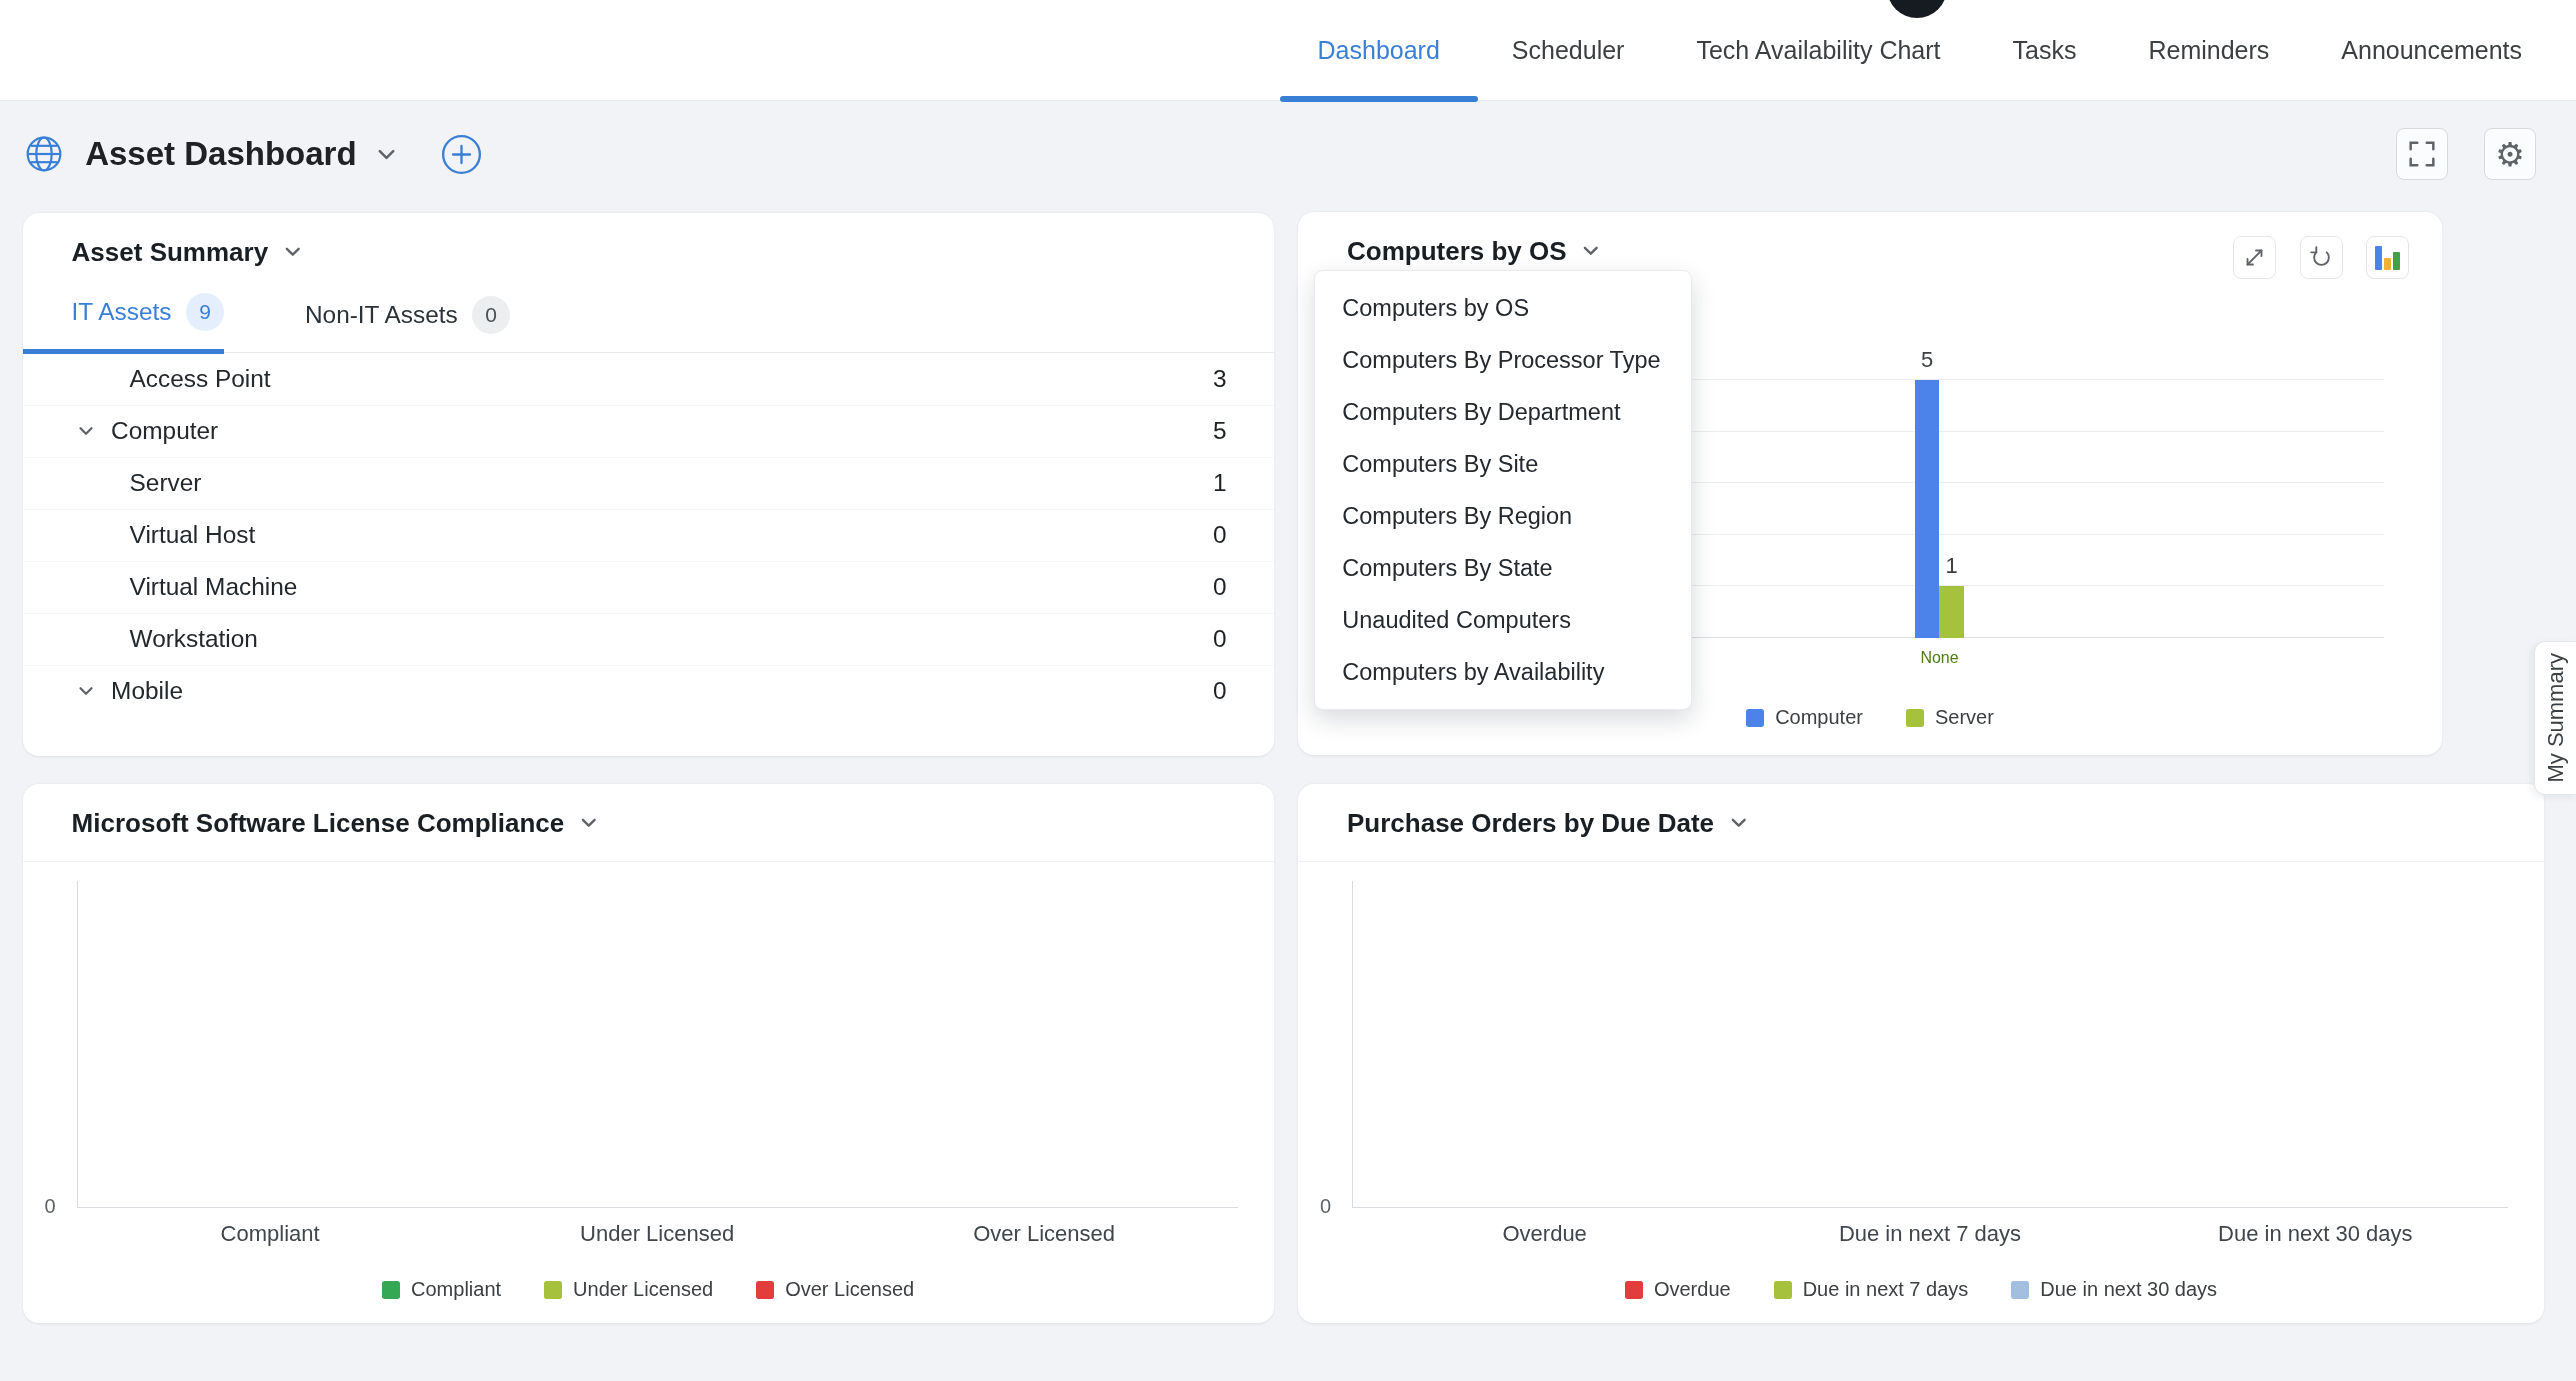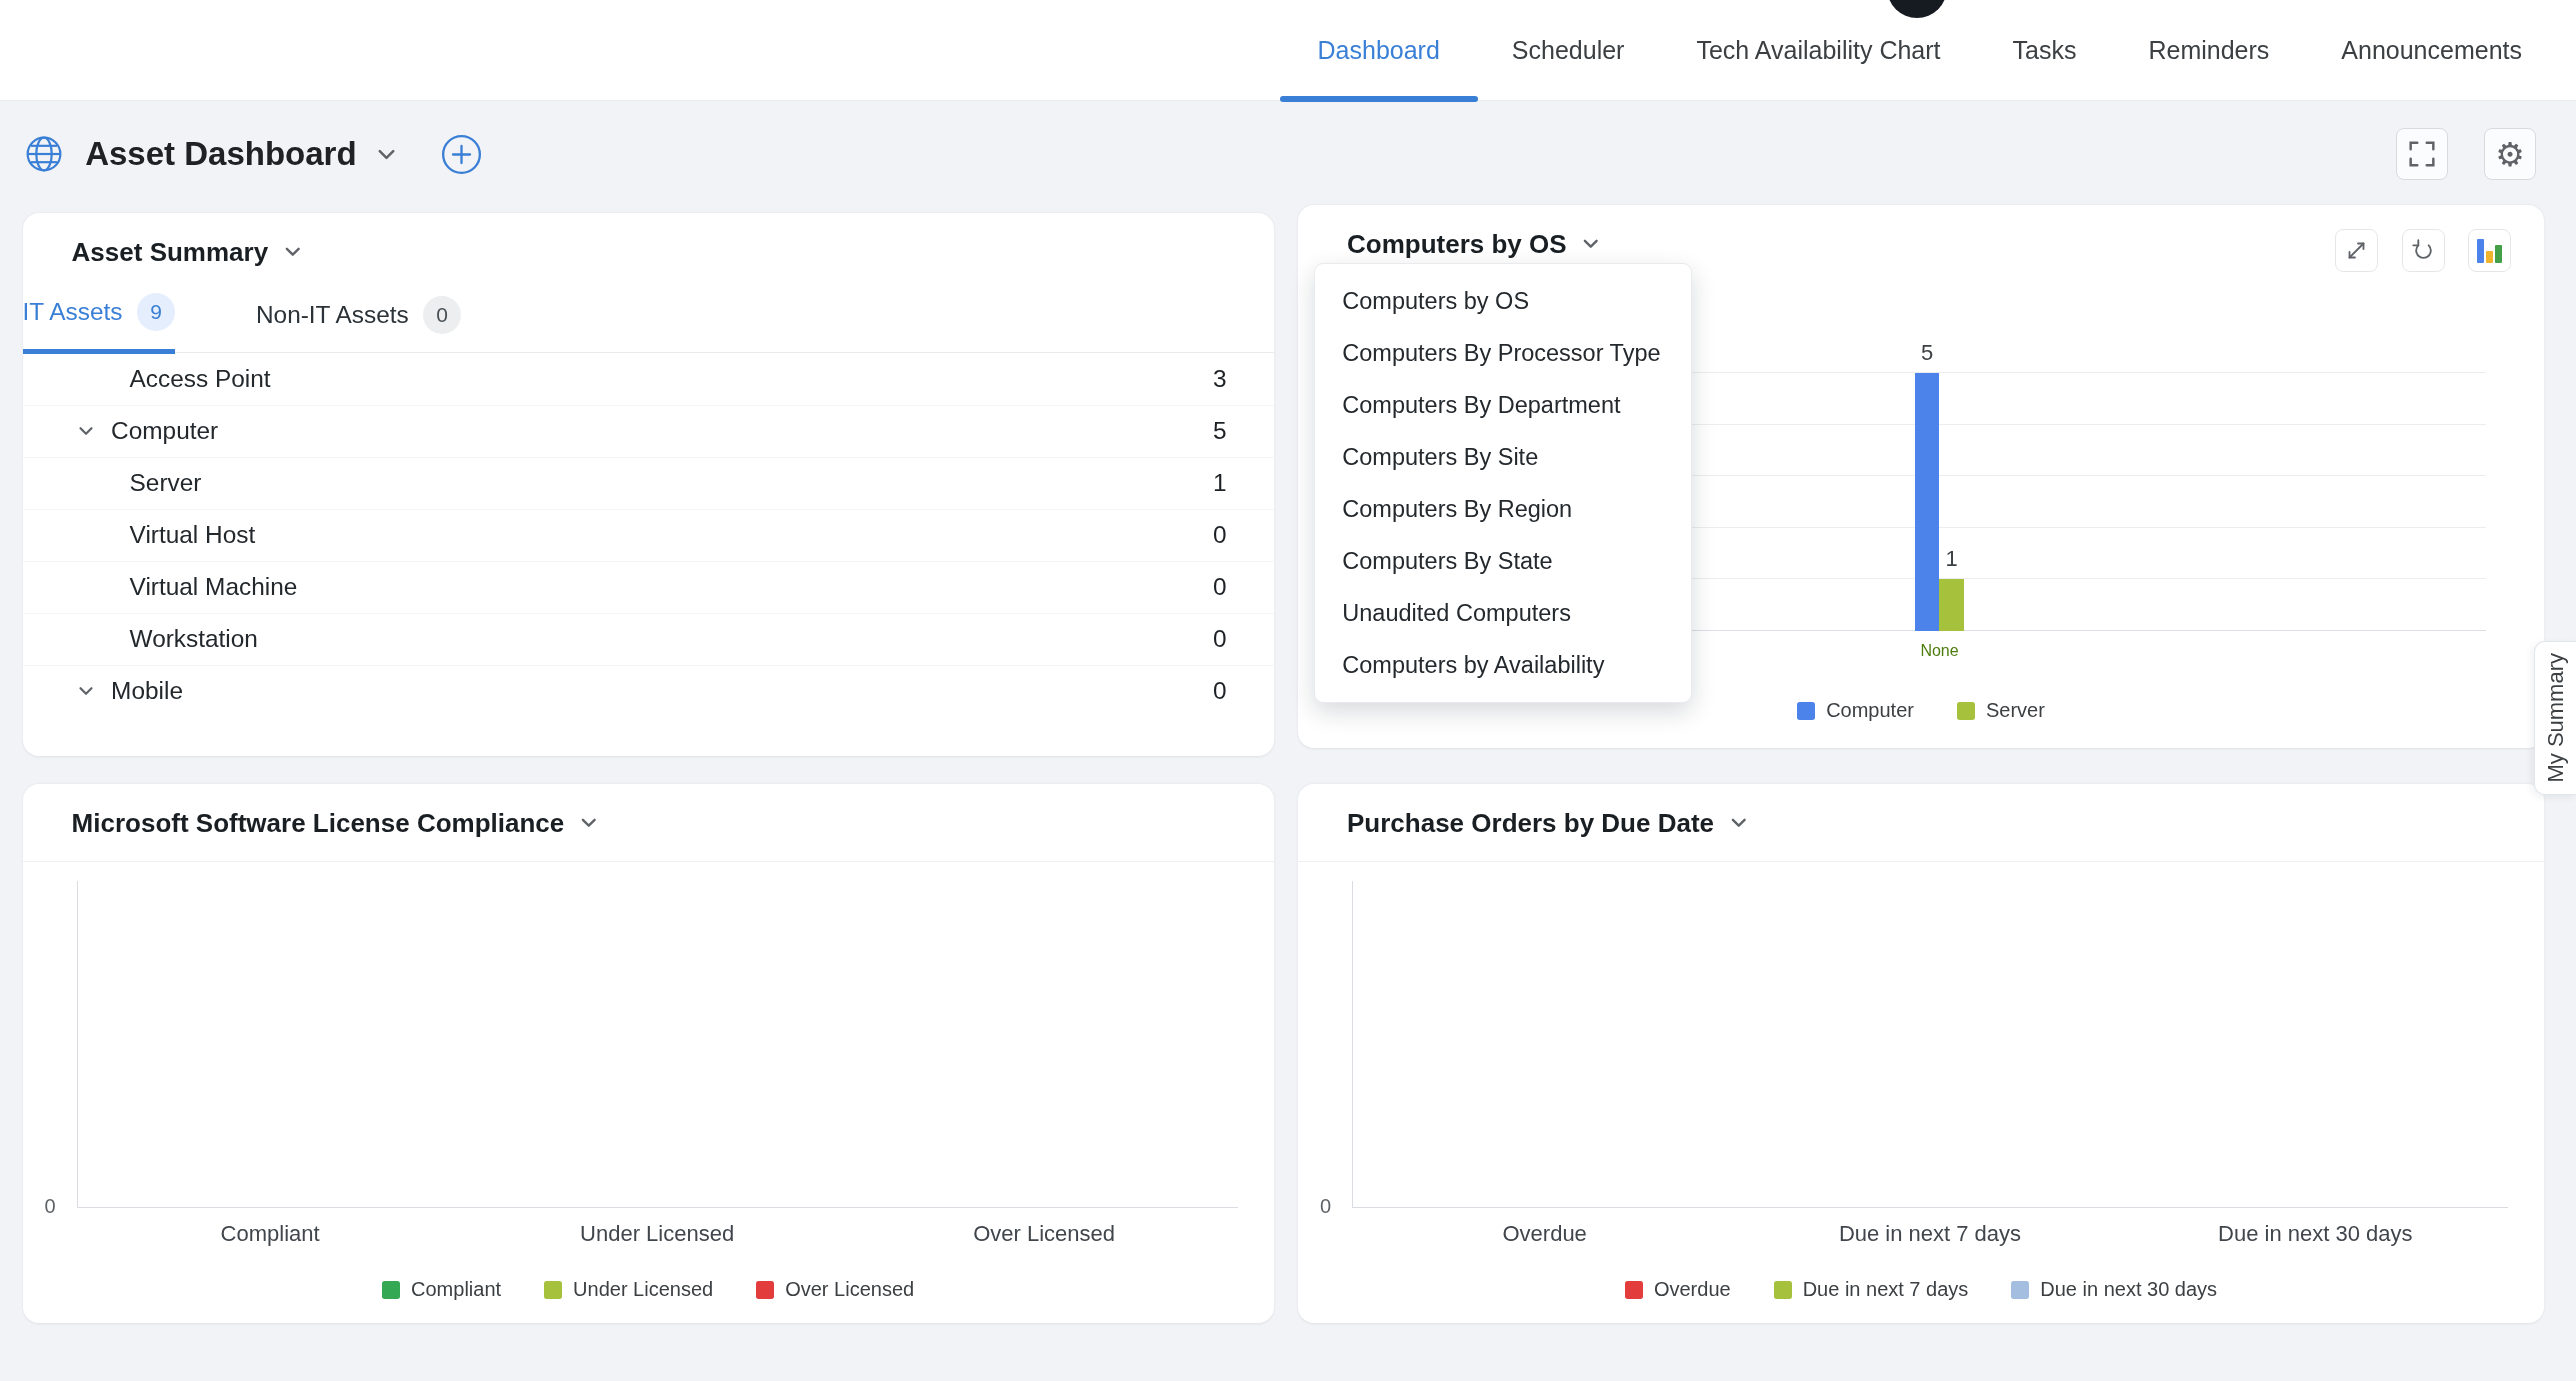--- a/index.html
+++ b/index.html
@@ -26,33 +26,33 @@
   .chev-btn { background:none; border:none; display:grid; place-items:center; cursor:pointer; }
   .addbtn { background:none; border:none; margin-left:23.5px; display:grid; place-items:center; cursor:pointer; }
   .pagebar .spacer { flex:1; }
   .sqbtn { width:52px; height:52px; border:0.9px solid #d6dade; border-radius:8.1px; background:#fbfcfd;
            display:grid; place-items:center; color:#5f6368; cursor:pointer; margin-left:20px; }
   .gear-glyph { font-size:33px; line-height:1; color:#5f6368; }
 
   
   .card { position:absolute; background:#fff; border-radius:16px; box-shadow:0 0.9px 2.7px rgba(20,30,45,.08); }
   #card-asset { left:22.6px;  top:213px; width:1251px; height:543px; }
-  #card-os    { left:1298px; top:205px; width:1246px; height:543px; }
+  #card-os    { left:1298px; top:212px; width:1144px; height:543px; }
   #card-lic   { left:22.6px;  top:784px; width:1251px; height:539px; }
   #card-po    { left:1298px; top:784px; width:1246px; height:539px; }
 
   .card-head { display:flex; align-items:center; gap:12.7px; padding:23.5px 45px 0 49px;
                font-size:26px; font-weight:700; color:#1a1f24; }
   .card-head.bordered { padding-bottom:22px; border-bottom:0.9px solid #eef0f3; }
 
   
   .as-tabs { display:flex; align-items:flex-end; margin-top:25px; border-bottom:1.8px solid #e8ebee; }
   .as-tab { display:flex; align-items:center; gap:14.5px; font-size:24.4px; color:#2b3238;
             padding:0 0 18px 0; margin-left:81px; cursor:pointer; }
-  .as-tab.active { color:var(--accent); margin-left:0; 
+  .as-tab.active { color:var(--accent); margin-left:0; padding-left:49px;
             border-bottom:5.4px solid var(--accent); margin-bottom:-1.8px; font-weight:500; }
   .badge { min-width:38px; height:38px; border-radius:19px; display:inline-flex; align-items:center;
            justify-content:center; font-size:21px; padding:0 9px; }
   .badge.blue { background:#e4eefc; color:var(--accent); }
   .badge.gray { background:#eceef0; color:#4a5056; }
 
   .as-rows { }
   .as-row { display:flex; align-items:center; height:52px; padding-right:47px; font-size:24.4px; color:#23282d; cursor:pointer; }
   .as-row + .as-row { border-top:0.9px solid #f4f5f7; }
   .as-row .row-chev { margin-left:52px; margin-right:14.5px; display:grid; place-items:center; }

